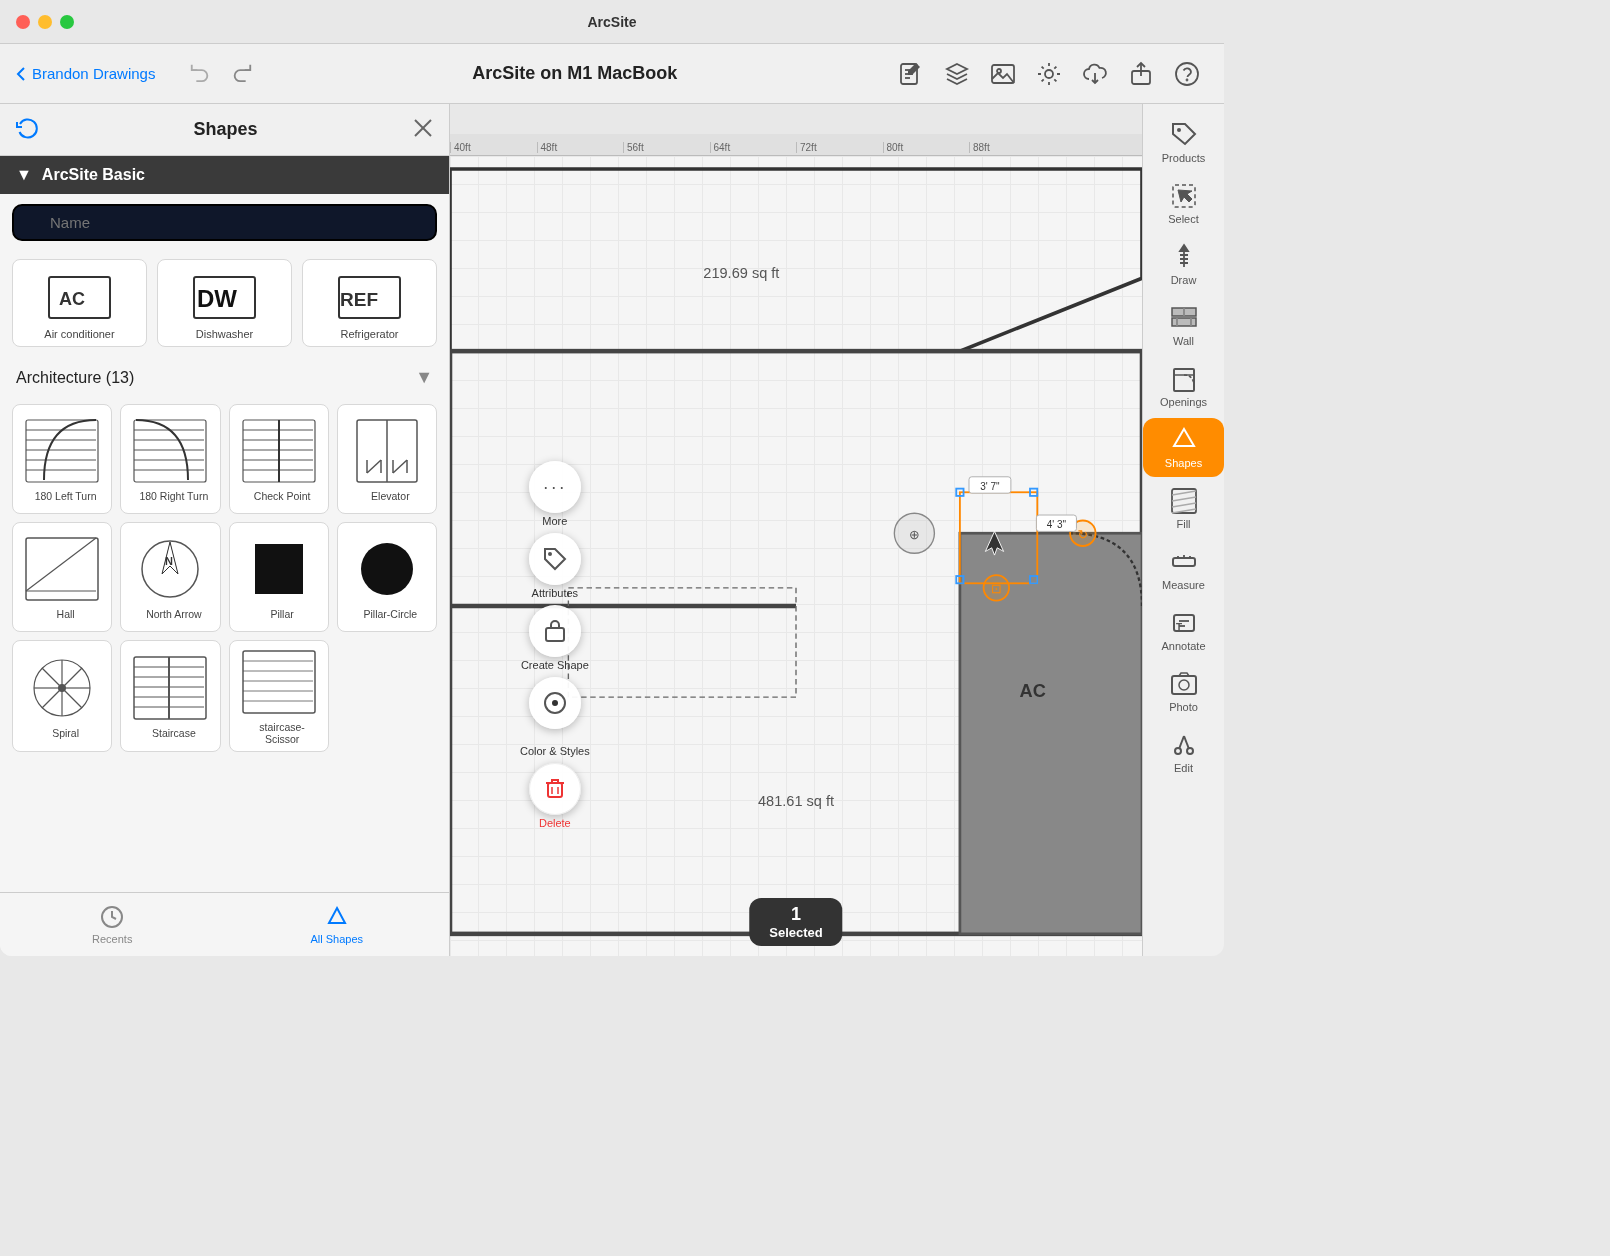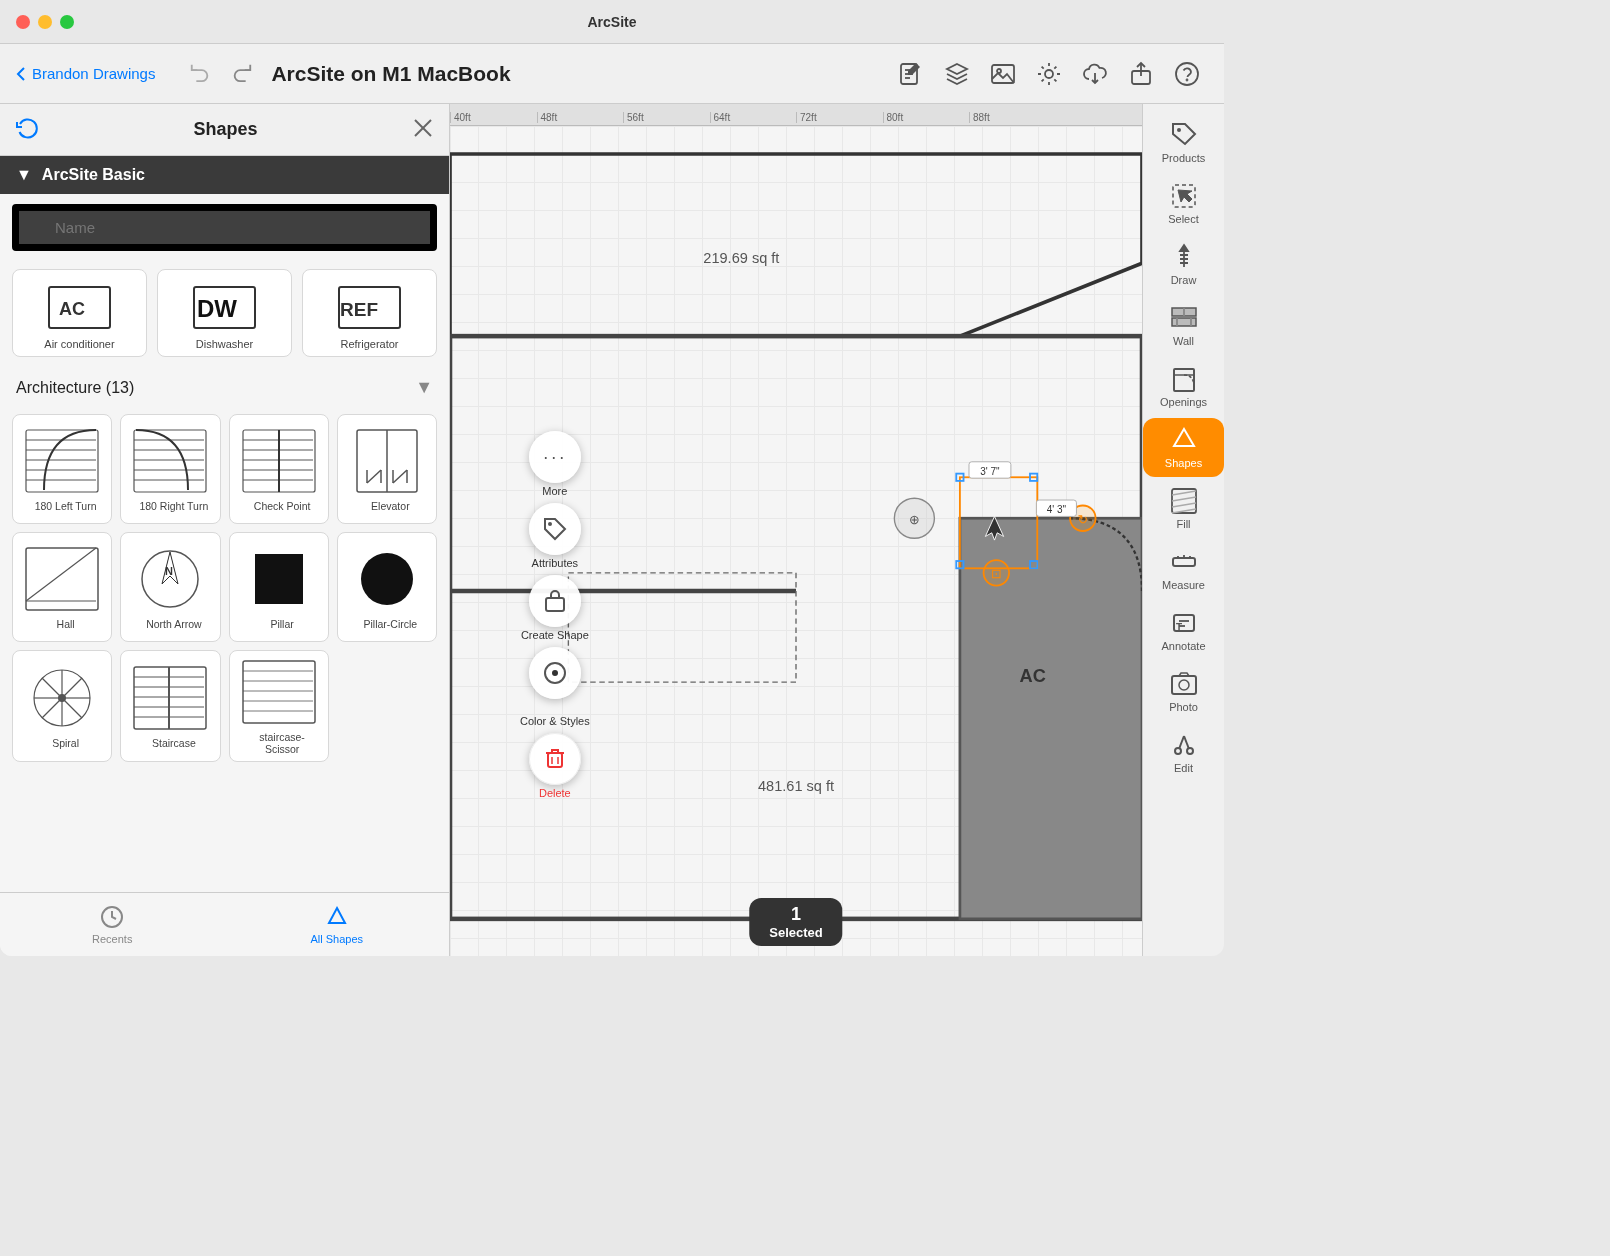--- a/index.html
+++ b/index.html
@@ -33,21 +33,21 @@
       align-items: center;
       padding: 0 16px;
       border-bottom: 1px solid #ccc;
       gap: 12px;
     }
     .toolbar-back { display: flex; align-items: center; gap: 6px; color: #007aff; font-size: 15px; cursor: pointer; margin-right: 16px; }
     .toolbar-back svg { width: 10px; height: 16px; }
     .toolbar-undo-redo { display: flex; gap: 8px; }
     .toolbar-undo-redo button { background: none; border: none; cursor: pointer; padding: 6px; border-radius: 6px; }
     .toolbar-undo-redo button svg { width: 22px; height: 22px; color: #888; }
-    .toolbar-title { flex: 1; font-size: 21px; font-weight: 600; color: #222; }
+    .toolbar-title { flex: 1; text-align: center; font-size: 18px; font-weight: 600; color: #222; }
     .toolbar-icons { display: flex; gap: 4px; }
     .toolbar-icon-btn { background: none; border: none; cursor: pointer; padding: 6px 8px; border-radius: 6px; color: #444; display: flex; align-items: center; justify-content: center; }
     .toolbar-icon-btn svg { width: 26px; height: 26px; }
 
     
     .content-area { display: flex; flex: 1; overflow: hidden; }
 
     
     .left-panel { width: 450px; background: #f5f5f5; display: flex; flex-direction: column; border-right: 1px solid #ccc; }
 
@@ -70,23 +70,23 @@
       align-items: center;
       gap: 10px;
     }
     .panel-category-arrow { color: #fff; font-size: 16px; }
     .panel-category-title { color: #fff; font-size: 16px; font-weight: 600; }
 
     .search-bar { padding: 10px 12px; }
     .search-input {
       width: 100%;
       padding: 8px 12px 8px 36px;
-      border-radius: 4px;
-      border: 7px solid #000000;
-      background: #404040;
+      border-radius: 10px;
+      border: 2px solid #000000;
+      background: #0f172a;
       font-size: 15px;
       color: #999;
       position: relative;
     }
     .search-wrapper { position: relative; }
     .search-icon-pos { position: absolute; left: 10px; top: 50%; transform: translateY(-50%); color: #999; font-size: 14px; }
 
     
     .shapes-scroll { overflow-y: auto; flex: 1; padding: 8px 12px; }
 
@@ -559,21 +559,21 @@
         </div>
         <div class="bottom-nav-item active">
           <svg viewBox="0 0 24 24" fill="none" stroke="#007aff" stroke-width="2">
             <polygon points="12,3 20,18 4,18"></polygon>
           </svg>
           <span class="nav-label">All Shapes</span>
         </div>
       </div>
     </div>
 
-    <div class="canvas-area" style="position:relative;">
+    <div class="canvas-area" style="position:relative;margin-top:30px;">
 
       <div class="ruler-top">
         <div class="ruler-mark"><span>40ft</span></div>
         <div class="ruler-mark"><span>48ft</span></div>
         <div class="ruler-mark"><span>56ft</span></div>
         <div class="ruler-mark"><span>64ft</span></div>
         <div class="ruler-mark"><span>72ft</span></div>
         <div class="ruler-mark"><span>80ft</span></div>
         <div class="ruler-mark"><span>88ft</span></div>
         <div class="ruler-mark"></div>

